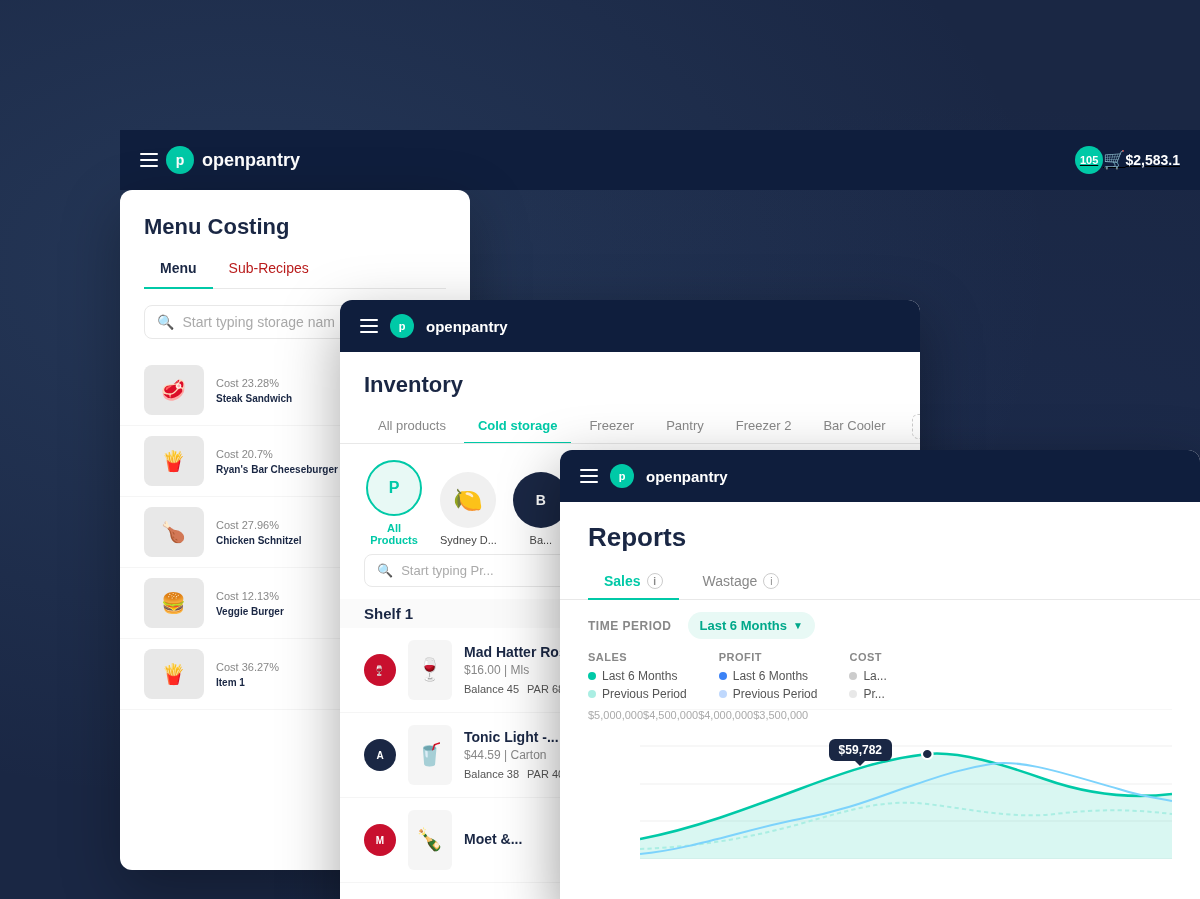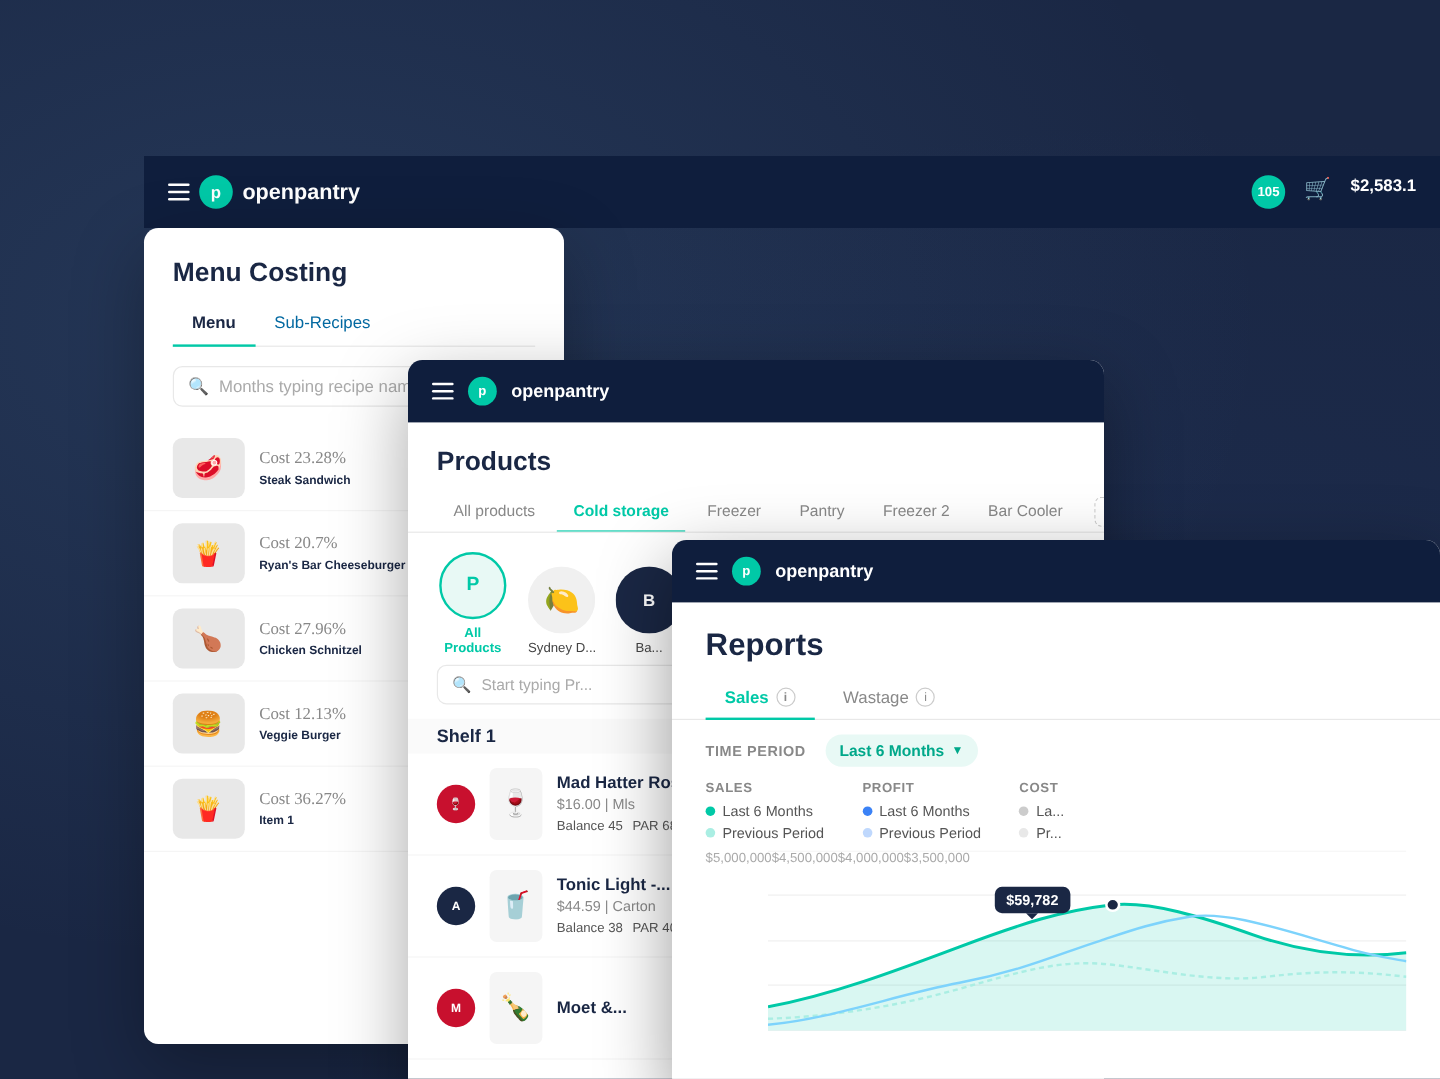--- a/index.html
+++ b/index.html
@@ -74,22 +74,22 @@
       align-items: center;
       justify-content: center;
       font-size: 14px;
       color: white;
       font-weight: bold;
     }
 
     .nav-right {
       margin-left: auto;
       display: flex;
-      align-items: flex-start;
-      gap: 16px;
+      align-items: center;
+      text-decoration: underline;
     }
 
     .nav-badge {
       background: #00c9a7;
       color: white;
       border-radius: 50%;
       width: 28px;
       height: 28px;
       display: flex;
       align-items: center;
@@ -135,21 +135,21 @@
     }
 
     .tabs-row {
       display: flex;
       border-bottom: 1px solid #e8e8e8;
     }
 
     .tab {
       padding: 8px 16px 12px;
       font-size: 14px;
-      color: #0369a1;
+      color: #b91c1c;
       cursor: pointer;
       position: relative;
     }
 
     .tab.active {
       color: #1a2744;
       font-weight: 600;
     }
 
     .tab.active::after {
@@ -210,24 +210,23 @@
       align-items: center;
       justify-content: center;
       font-size: 20px;
     }
 
     .menu-item-info {
       flex: 1;
     }
 
     .menu-item-cost {
-      font-size: 14px;
+      font-size: 11px;
       color: #888;
       margin-bottom: 4px;
-      font-family: Liberation Serif, serif;
     }
 
     .menu-item-name {
       font-size: 10px;
       font-weight: 600;
       color: #1a2744;
     }
 
     
     .panel-inventory {
@@ -693,21 +692,21 @@
 <div class="panel-menu">
   <div class="panel-header">
     <div class="panel-title">Menu Costing</div>
     <div class="tabs-row">
       <div class="tab active">Menu</div>
       <div class="tab">Sub-Recipes</div>
     </div>
   </div>
   <div class="search-box">
     <span class="search-icon-sm">🔍</span>
-    <span>Months typing recipe nam</span>
+    <span>Start typing storage nam</span>
   </div>
 
   <div class="menu-item">
     <div class="menu-item-img">
       <div class="food-placeholder">🥩</div>
     </div>
     <div class="menu-item-info">
       <div class="menu-item-cost">Cost 23.28%</div>
       <div class="menu-item-name">Steak Sandwich</div>
     </div>
@@ -758,21 +757,21 @@
   <div class="inv-nav">
     <div class="hamburger-icon">
       <span style="background:white"></span>
       <span style="background:white"></span>
       <span style="background:white"></span>
     </div>
     <div class="logo-icon-sm">p</div>
     <span class="inv-nav-logo" style="color:white;font-size:15px;font-weight:600;">openpantry</span>
   </div>
 
-  <div class="inv-title">Products</div>
+  <div class="inv-title">Inventory</div>
 
   <div class="inv-tabs">
     <div class="inv-tab">All products</div>
     <div class="inv-tab active">Cold storage</div>
     <div class="inv-tab">Freezer</div>
     <div class="inv-tab">Pantry</div>
     <div class="inv-tab">Freezer 2</div>
     <div class="inv-tab">Bar Cooler</div>
     <div class="inv-tab add-new">+ Add New Location</div>
   </div>

